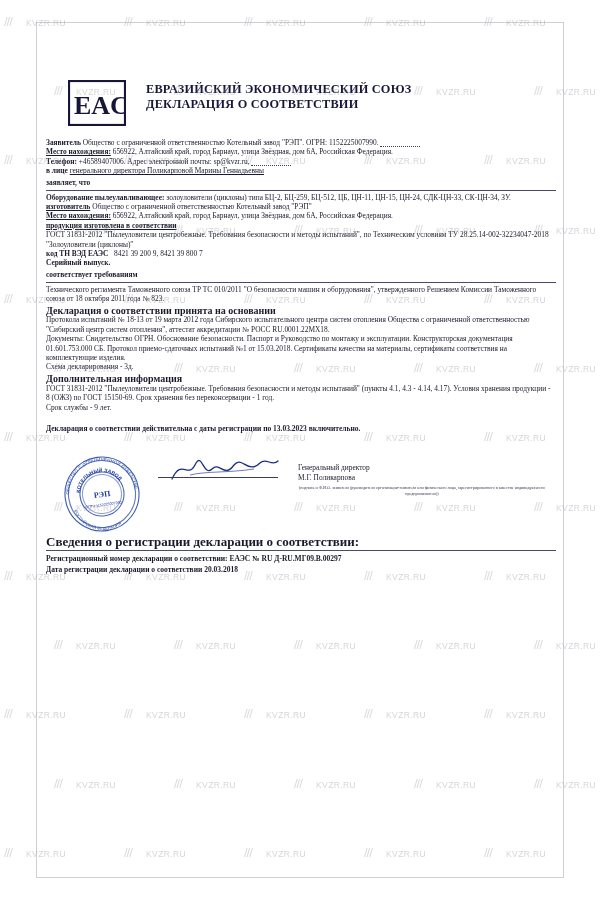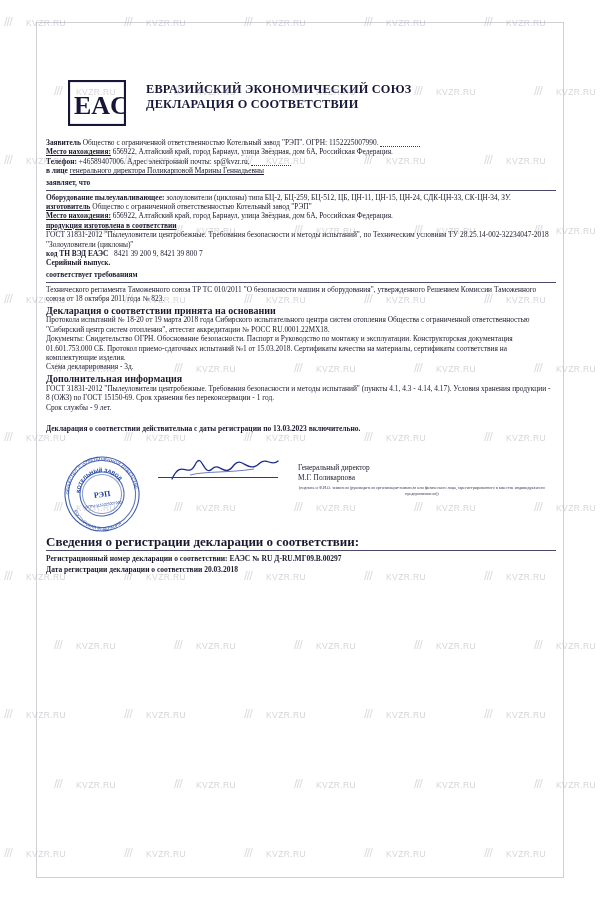--- a/index.html
+++ b/index.html
@@ -242,21 +242,21 @@
         &nbsp;&nbsp;<span>8421 39 200 9, 8421 39 800 7</span></div>
       <div class="row"><span class="lbl">Серийный выпуск.</span></div>
     </div>
 
     <div class="row lbl">соответствует требованиям</div>
     <div class="thinline"></div>
     <div class="blk row">Технического регламента Таможенного союза ТР ТС 010/2011 "О безопасности машин и оборудования", утвержденного Решением Комиссии Таможенного союза от 18 октября 2011 года № 823.</div>
 
     <div class="blk">
       <div class="row section-head">Декларация о соответствии принята на основании</div>
-      <div class="row">Протокола испытаний № 18-20 от 19 марта 2018 года Сибирского испытательного центра систем отопления Общества с ограниченной ответственностью "Сибирский центр систем отопления", аттестат аккредитации № РОСС RU.0001.22МХ18.</div>
+      <div class="row">Протокола испытаний № 18-13 от 19 марта 2012 года Сибирского испытательного центра систем отопления Общества с ограниченной ответственностью "Сибирский центр систем отопления", аттестат аккредитации № РОСС RU.0001.22МХ18.</div>
       <div class="row">Документы:  Свидетельство ОГРН.  Обоснование безопасности.  Паспорт и Руководство по монтажу и эксплуатации. Конструкторская документация 01.601.753.000 СБ. Протокол приемо-сдаточных испытаний №1 от 15.03.2018. Сертификаты качества на материалы, сертификаты соответствия на комплектующие изделия.</div>
       <div class="row">Схема декларирования - 3д.</div>
     </div>
 
     <div class="blk">
       <div class="row section-head">Дополнительная информация</div>
       <div class="row">ГОСТ 31831-2012 "Пылеуловители центробежные. Требования безопасности и методы испытаний" (пункты 4.1, 4.3 - 4.14, 4.17). Условия хранения продукции - 8 (ОЖЗ) по ГОСТ 15150-69. Срок хранения без переконсервации - 1 год.</div>
       <div class="row">Срок службы - 9 лет.</div>
     </div>
 

